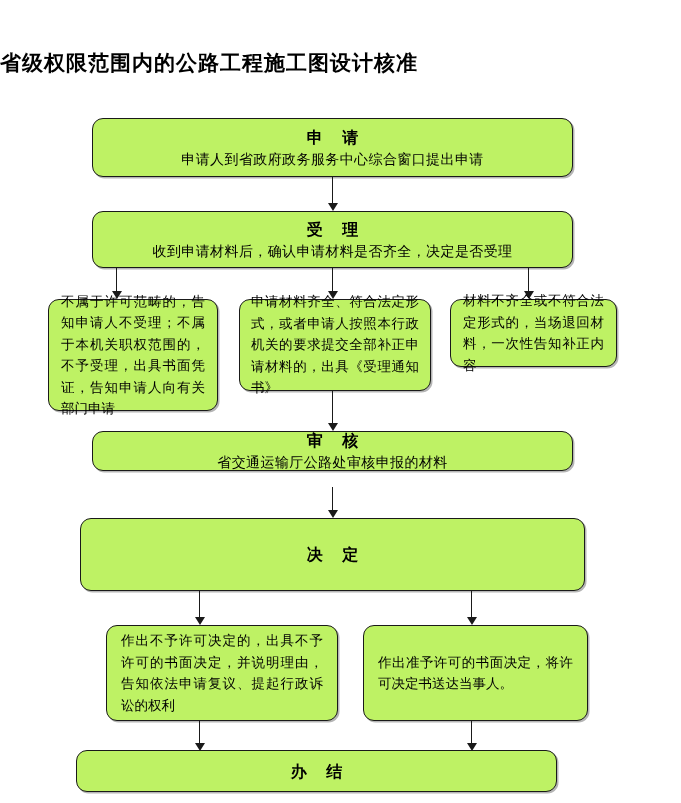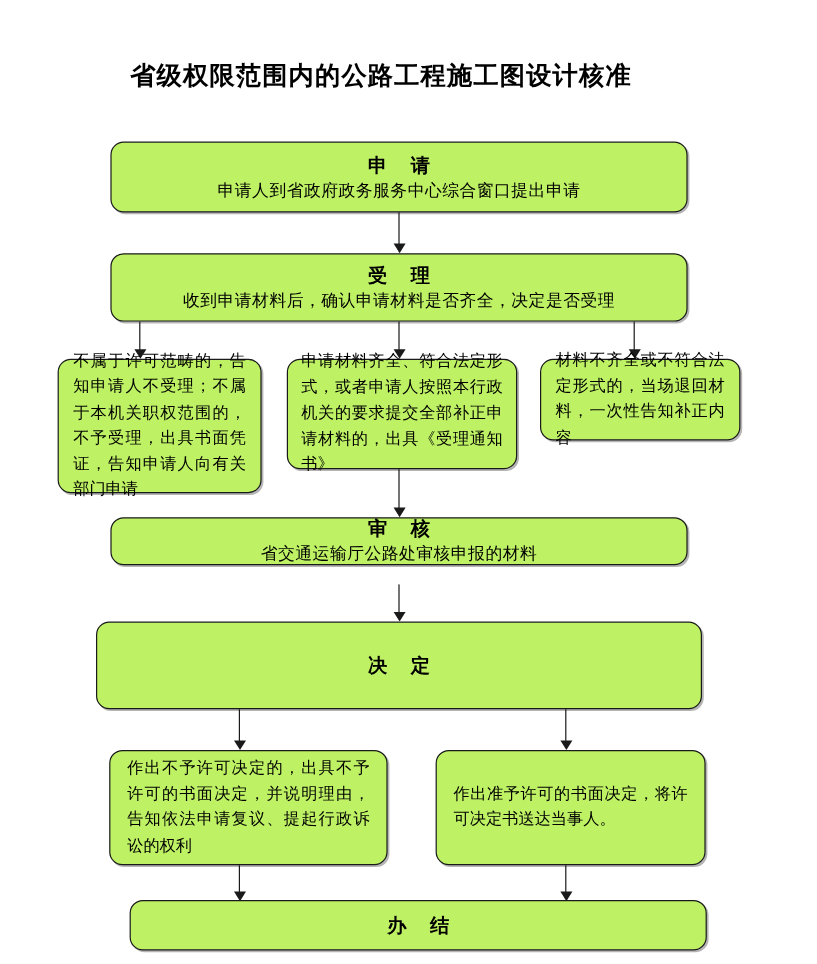--- a/index.html
+++ b/index.html
@@ -9,21 +9,21 @@
     font-family:"DejaVu Sans","Liberation Sans",sans-serif;
     color:#000;
     overflow:hidden;
     position:relative;
   }
   #canvas{position:relative;width:681px;height:803px;}
 
   .title{
     position:absolute;
     left:0;top:50px;width:635px;
-    text-align:center;
+    text-align:left;
     font-size:21px;
     font-weight:bold;
     letter-spacing:1px;
     line-height:26px;
   }
 
   .box{
     position:absolute;
     box-sizing:border-box;
     border:1.4px solid #1a1a1a;
@@ -133,31 +133,31 @@
   <div class="box" style="left:80px;top:518px;width:505px;height:73px;">
     <div class="hd">决 定</div>
   </div>
 
   <div class="vline" style="left:199px;top:591px;height:28px;"></div>
   <div class="arrowhead" style="left:194.5px;top:617px;"></div>
 
   <div class="vline" style="left:471px;top:591px;height:28px;"></div>
   <div class="arrowhead" style="left:466.5px;top:617px;"></div>
 
-  <div class="box para" style="left:91px;top:625px;width:232px;height:96px;padding:9px 14px;">
+  <div class="box para" style="left:106px;top:625px;width:232px;height:96px;padding:9px 14px;">
     <div class="bd">作出不予许可决定的，出具不予许可的书面决定，并说明理由，告知依法申请复议、提起行政诉讼的权利</div>
   </div>
 
   <div class="box para" style="left:363px;top:625px;width:225px;height:96px;padding:9px 14px;">
     <div class="bd">作出准予许可的书面决定，将许可决定书送达当事人。</div>
   </div>
 
   <div class="vline" style="left:199px;top:721px;height:24px;"></div>
   <div class="arrowhead" style="left:194.5px;top:743px;"></div>
 
   <div class="vline" style="left:471px;top:721px;height:24px;"></div>
   <div class="arrowhead" style="left:466.5px;top:743px;"></div>
 
-  <div class="box" style="left:108px;top:750px;width:481px;height:42px;">
+  <div class="box" style="left:76px;top:750px;width:481px;height:42px;">
     <div class="hd" style="margin-bottom:0;">办 结</div>
   </div>
 
 </div>
 
 </body></html>

